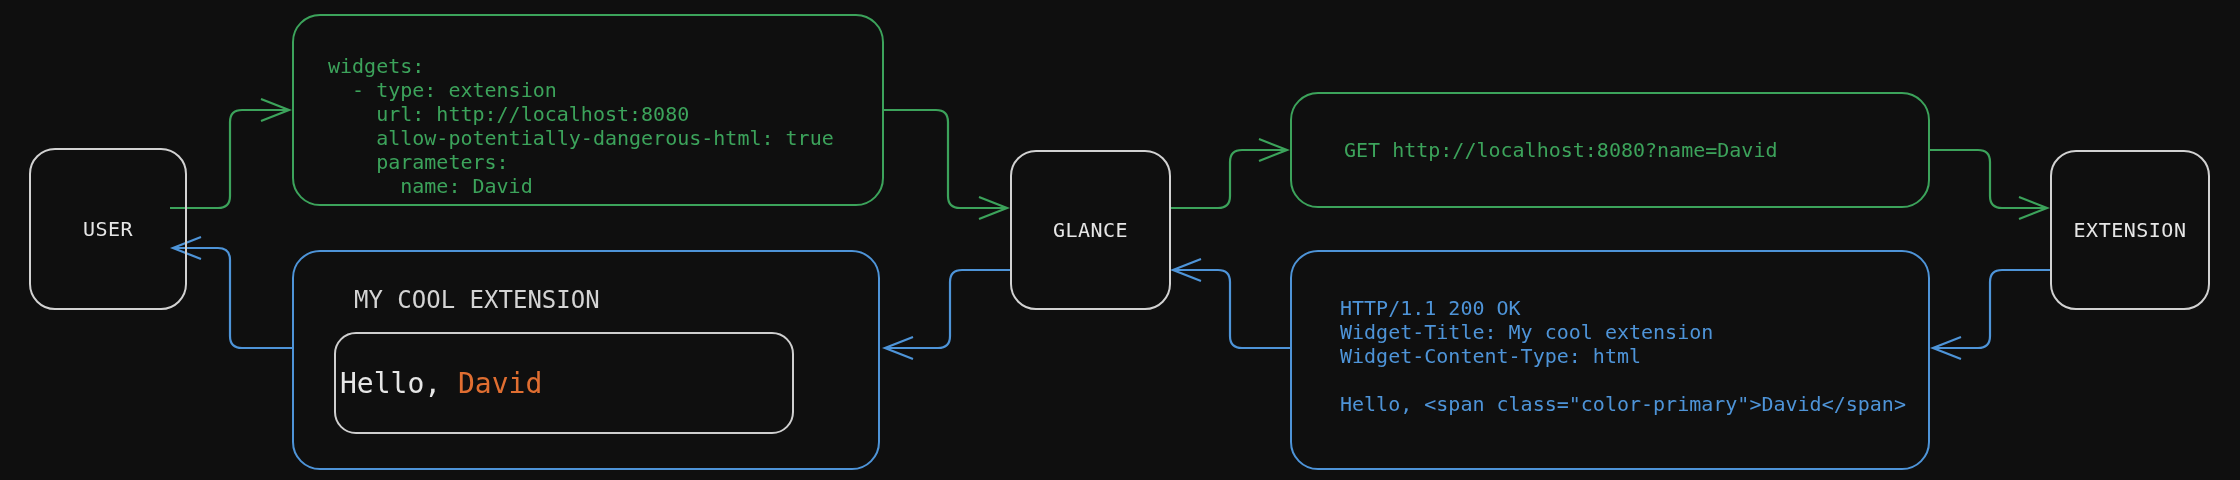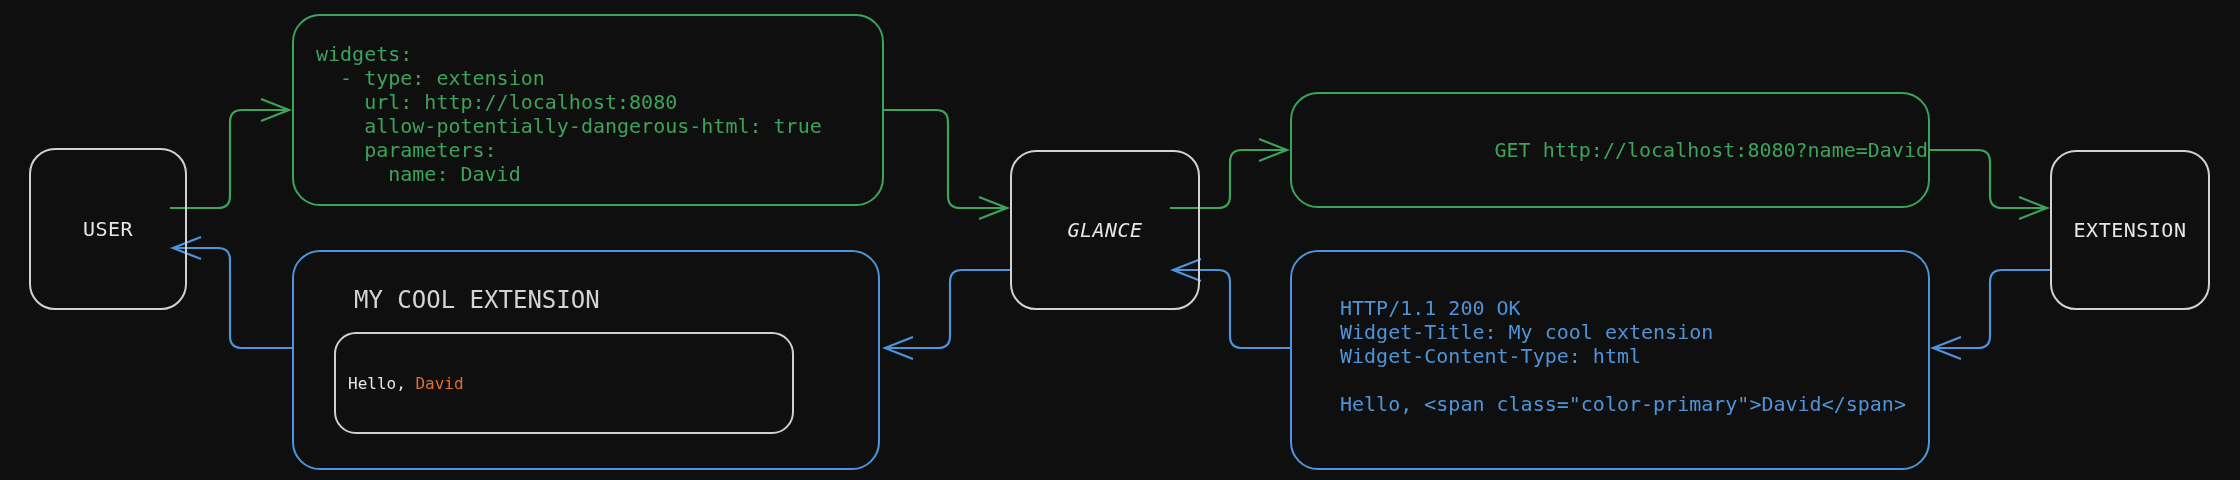--- a/index.html
+++ b/index.html
@@ -29,37 +29,37 @@
   .node{
     position:absolute;
     border:2px solid var(--node-border);
     border-radius:26px;
     display:flex;align-items:center;justify-content:center;
     color:var(--text);
     font-size:20px;
     letter-spacing:0.5px;
   }
   .node-user{left:29px;top:148px;width:158px;height:162px;}
-  .node-glance{left:1010px;top:150px;width:190px;height:160px;font-style:italic;}
+  .node-glance{left:1010px;top:150px;width:161px;height:160px;}
   .node-extension{left:2050px;top:150px;width:160px;height:160px;}
 
   .box{position:absolute;border-radius:28px;border:2px solid;}
   .box-green{border-color:var(--green);}
   .box-blue{border-color:var(--blue);}
 
   .box-config{left:292px;top:14px;width:592px;height:192px;}
   .box-config pre{
-    margin:0;padding:26px 16px 0 22px;
+    margin:12px;padding:26px 16px 0 22px;
     font-family:inherit;font-size:20px;line-height:24px;
     color:var(--green);
   }
 
   .box-request{
     left:1290px;top:92px;width:640px;height:116px;
-    display:flex;align-items:center;justify-content:flex-end;
+    display:flex;align-items:center;
   }
   .box-request .code{
     padding-left:52px;font-size:20px;color:var(--green);white-space:pre;
   }
 
   .box-response{left:1290px;top:250px;width:640px;height:220px;}
   .box-response pre{
     margin:0;padding:44px 0 0 48px;
     font-family:inherit;font-size:20px;line-height:24px;
     color:var(--blue);
@@ -68,21 +68,21 @@
   .box-widget{left:292px;top:250px;width:588px;height:220px;}
   .widget-title{
     position:absolute;left:60px;top:36px;
     font-size:24px;line-height:24px;color:var(--title);white-space:pre;
   }
   .widget-inner{
     position:absolute;left:40px;top:80px;width:460px;height:102px;
     border:2px solid var(--inner-border);border-radius:22px;
     display:flex;align-items:center;
   }
-  .widget-greeting{padding-left:12px;font-size:16px;white-space:pre;color:var(--text);}
+  .widget-greeting{padding-left:4px;font-size:28px;white-space:pre;color:var(--text);}
   .widget-greeting .name{color:var(--orange);}
 </style>
 </head>
 <body>
 
 <div class="canvas">
 
   <svg class="arrows" width="2240" height="480" viewBox="0 0 2240 480">
 
     <g class="stroke-green">

